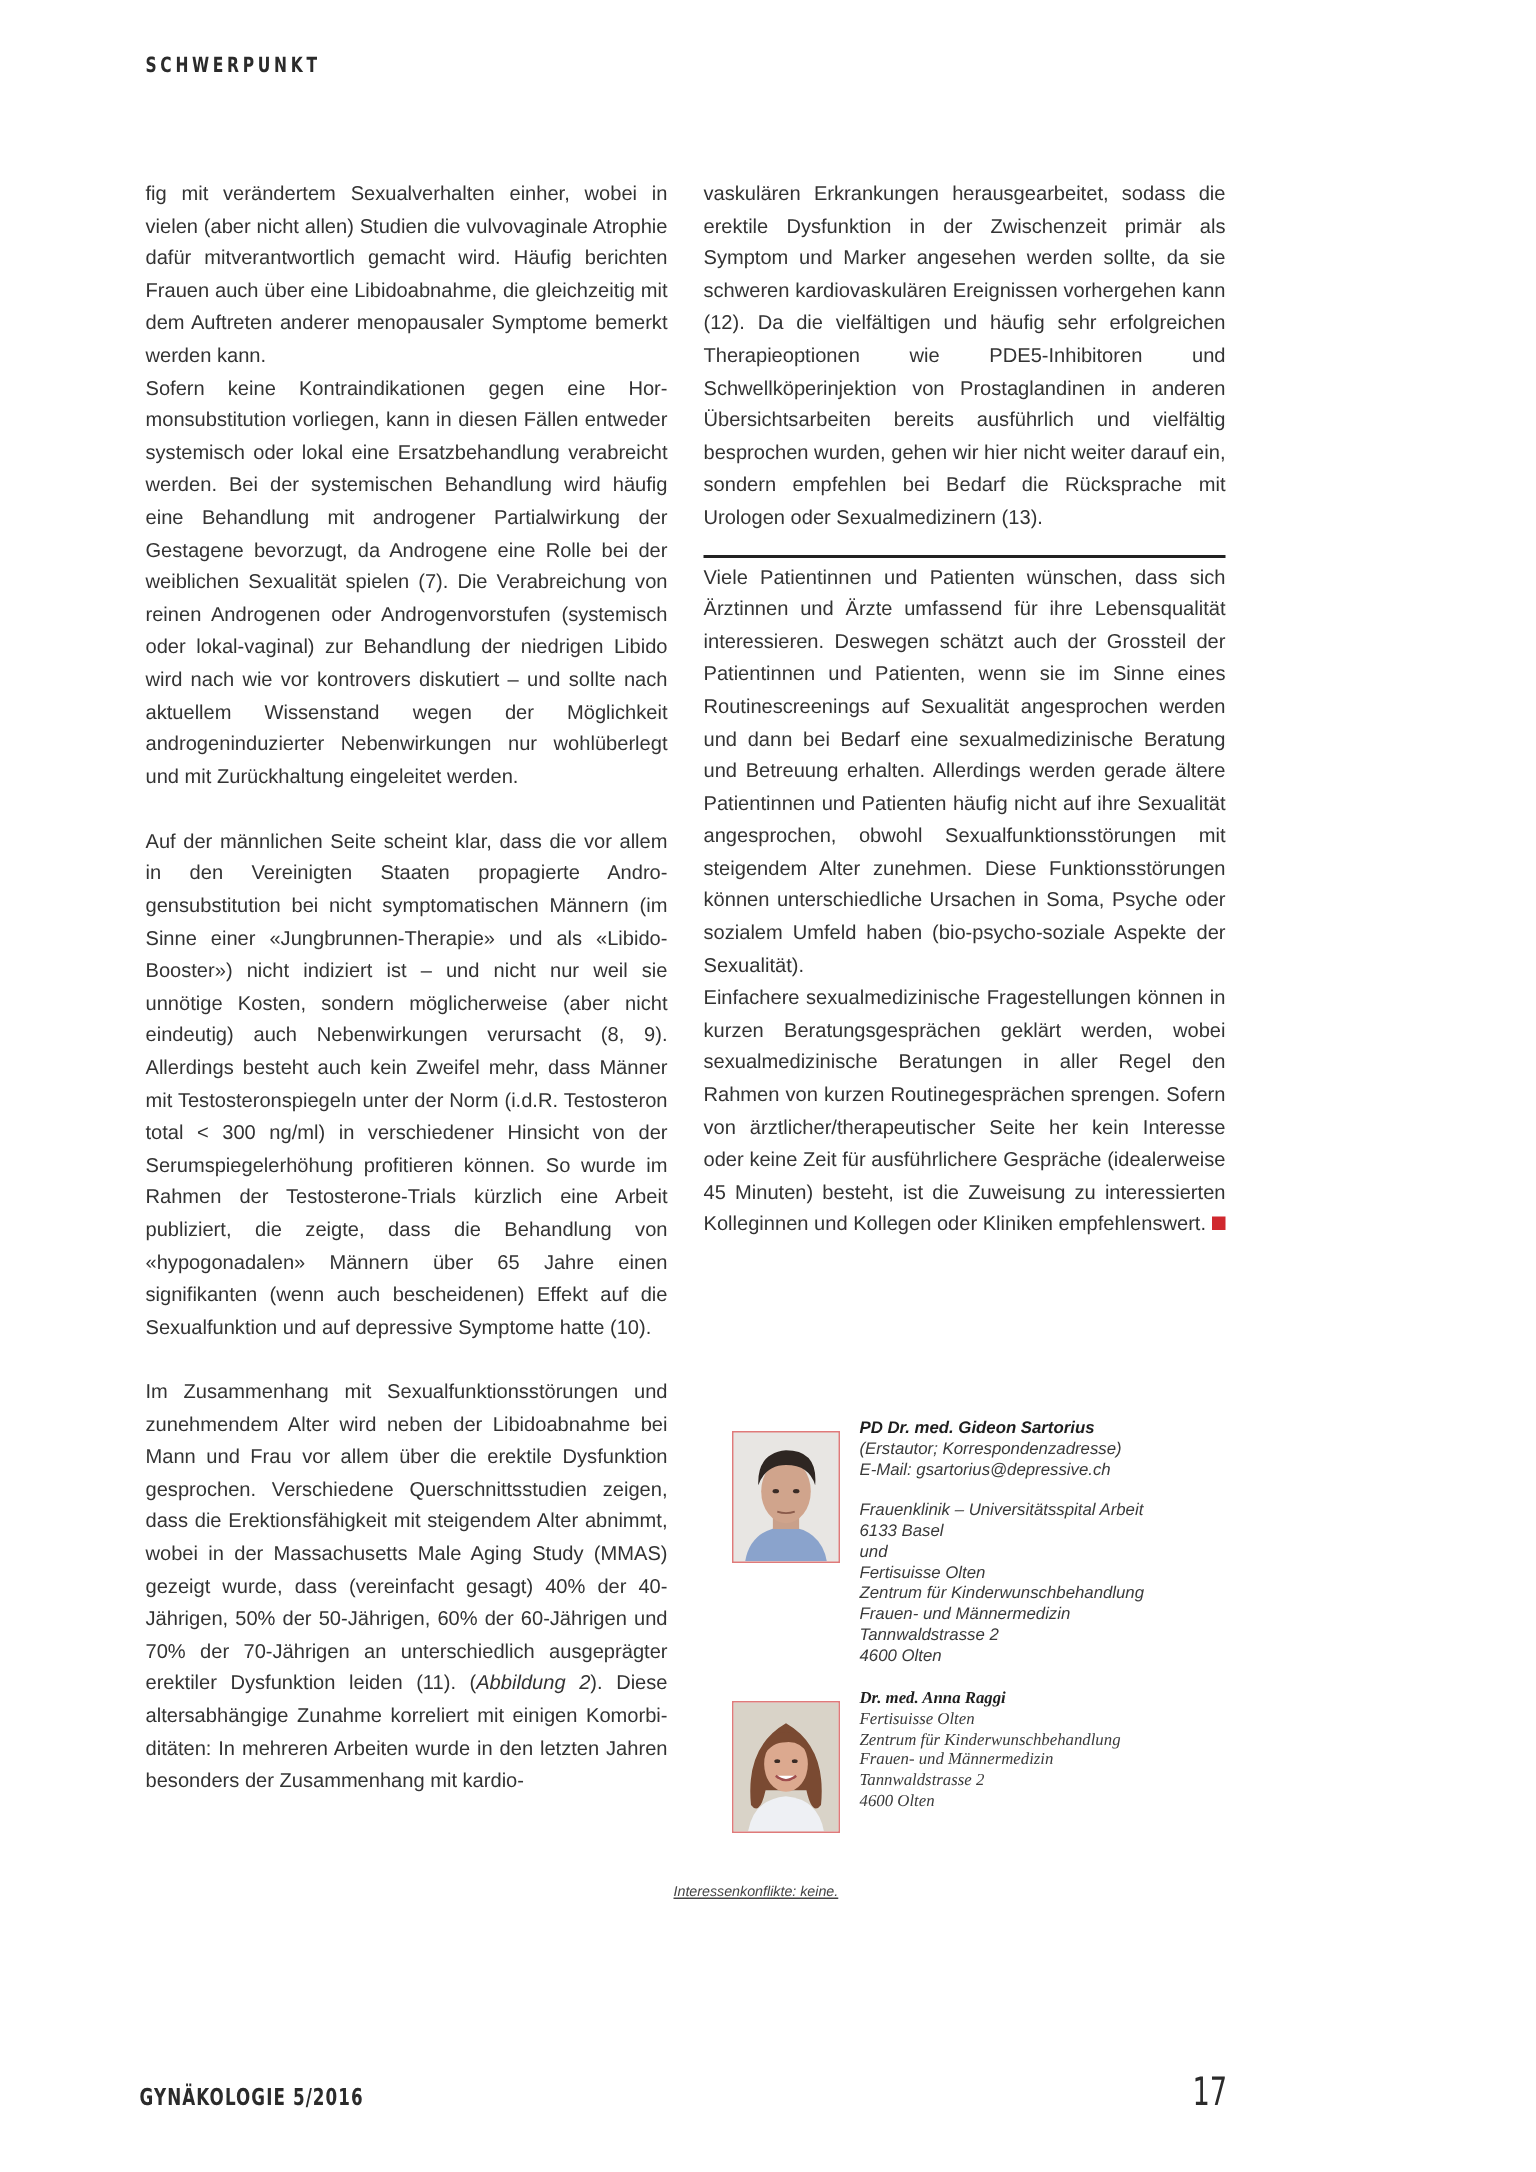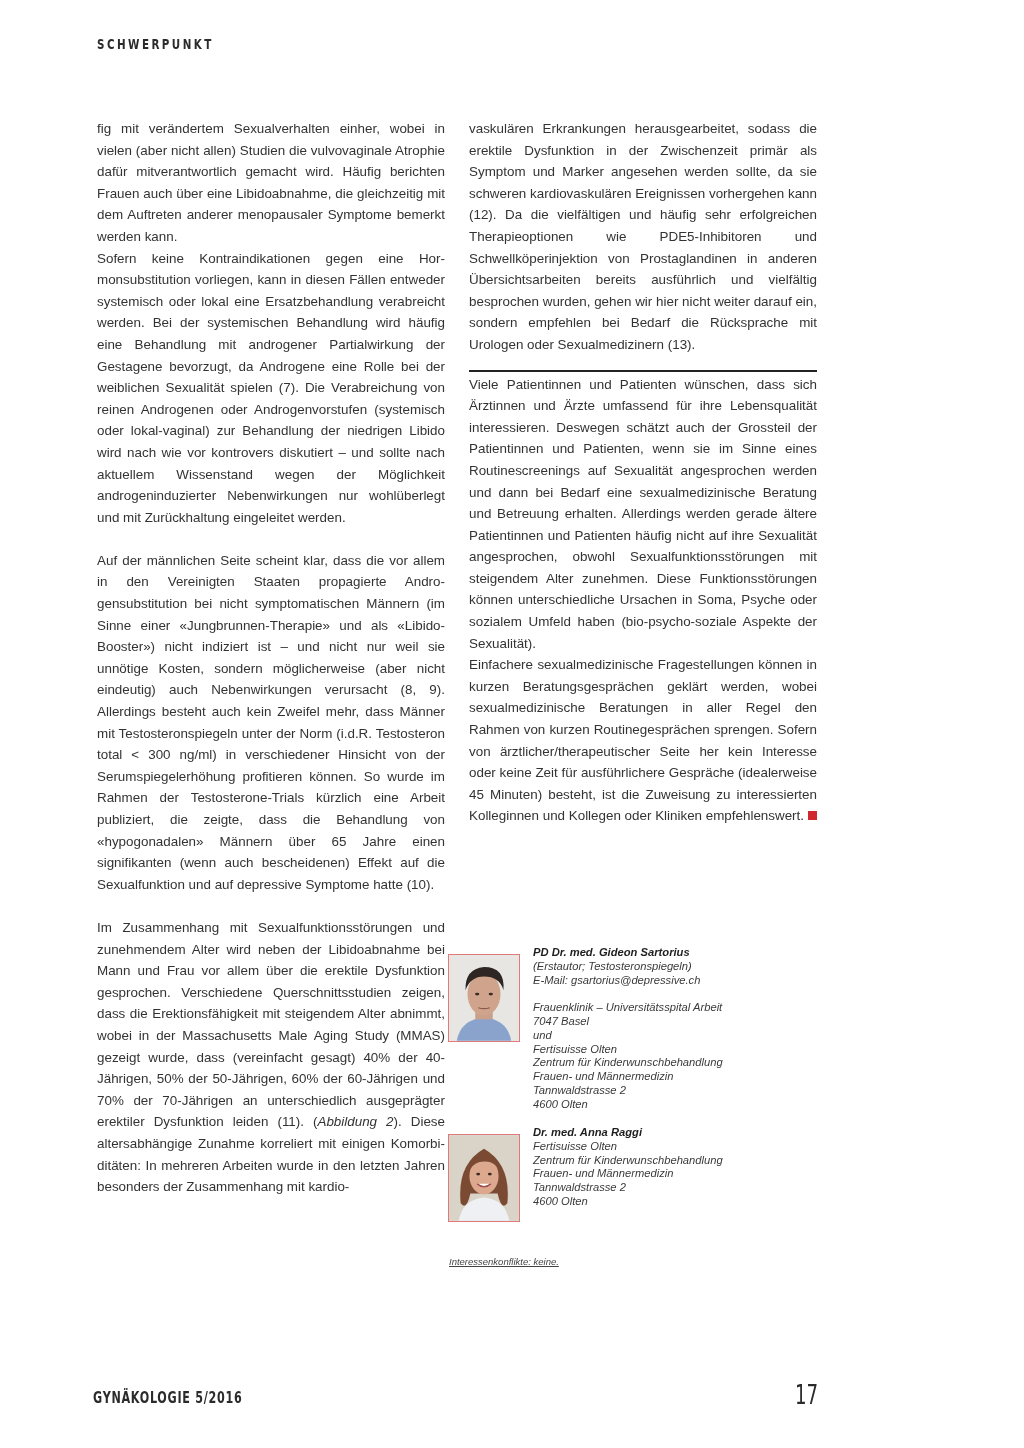--- a/index.html
+++ b/index.html
@@ -27,23 +27,23 @@
       border: none; border-top: 2px solid #222; margin: 14px 0 2px 0; height: 0;
     }
     .section-title {
       font-size: 17.5px; font-weight: bold; font-style: italic; color: #1e1e1e;
       margin: 0 0 0 26px; line-height: 22px; letter-spacing: 0.2px;
     }
     .end-mark {
       display: inline-block; width: 9px; height: 9px; background: #d0282e;
       float: right; margin-top: 6px;
     }
-    .authors { position: absolute; left: 448px; top: 946px; width: 350px; }
+    .authors { position: absolute; left: 488px; top: 946px; width: 350px; }
     .author { position: relative; height: 180px; }
-    .author + .author { height: 120px; }
+    .author + .author { height: 120px; font-family: Liberation Serif, serif; }
     .photo {
       position: absolute; left: 0; top: 8px; width: 72px; height: 88px;
       border: 1.5px solid #e07a7a; box-sizing: border-box; overflow: hidden;
       background: #e9e6e2;
     }
     .photo svg { width: 100%; height: 100%; display: block; }
     .author-text {
       position: absolute; left: 85px; top: 0; font-size: 11.2px; line-height: 13.8px;
       font-style: italic; color: #3a3a3a; white-space: nowrap;
     }
@@ -94,25 +94,25 @@
         <rect x="27" y="52" width="18" height="14" fill="#c9a08a"></rect>
         <ellipse cx="36" cy="40" rx="17" ry="22" fill="#d0a48c"></ellipse>
         <path d="M17 36 Q16 14 36 12 Q58 12 56 36 Q52 22 36 22 Q22 22 17 36 Z" fill="#2e2622"></path>
         <ellipse cx="29" cy="40" rx="2.2" ry="1.4" fill="#3a2b25"></ellipse>
         <ellipse cx="43" cy="40" rx="2.2" ry="1.4" fill="#3a2b25"></ellipse>
         <path d="M30 54 Q36 56 42 54" stroke="#8a5b4b" stroke-width="1.2" fill="none"></path>
       </svg>
     </div>
     <div class="author-text">
       <div class="name">PD Dr. med. Gideon Sartorius</div>
-      <div>(Erstautor; Testosteronspiegeln)</div>
+      <div>(Erstautor; Korrespondenzadresse)</div>
       <div>E-Mail: gsartorius@depressive.ch</div>
       <div class="blank"></div>
       <div>Frauenklinik – Universitätsspital Arbeit</div>
-      <div>7047 Basel</div>
+      <div>6133 Basel</div>
       <div>und</div>
       <div>Fertisuisse Olten</div>
       <div>Zentrum für Kinderwunschbehandlung</div>
       <div>Frauen- und Männermedizin</div>
       <div>Tannwaldstrasse 2</div>
       <div>4600 Olten</div>
     </div>
   </div>
   <div class="author">
     <div class="photo">

